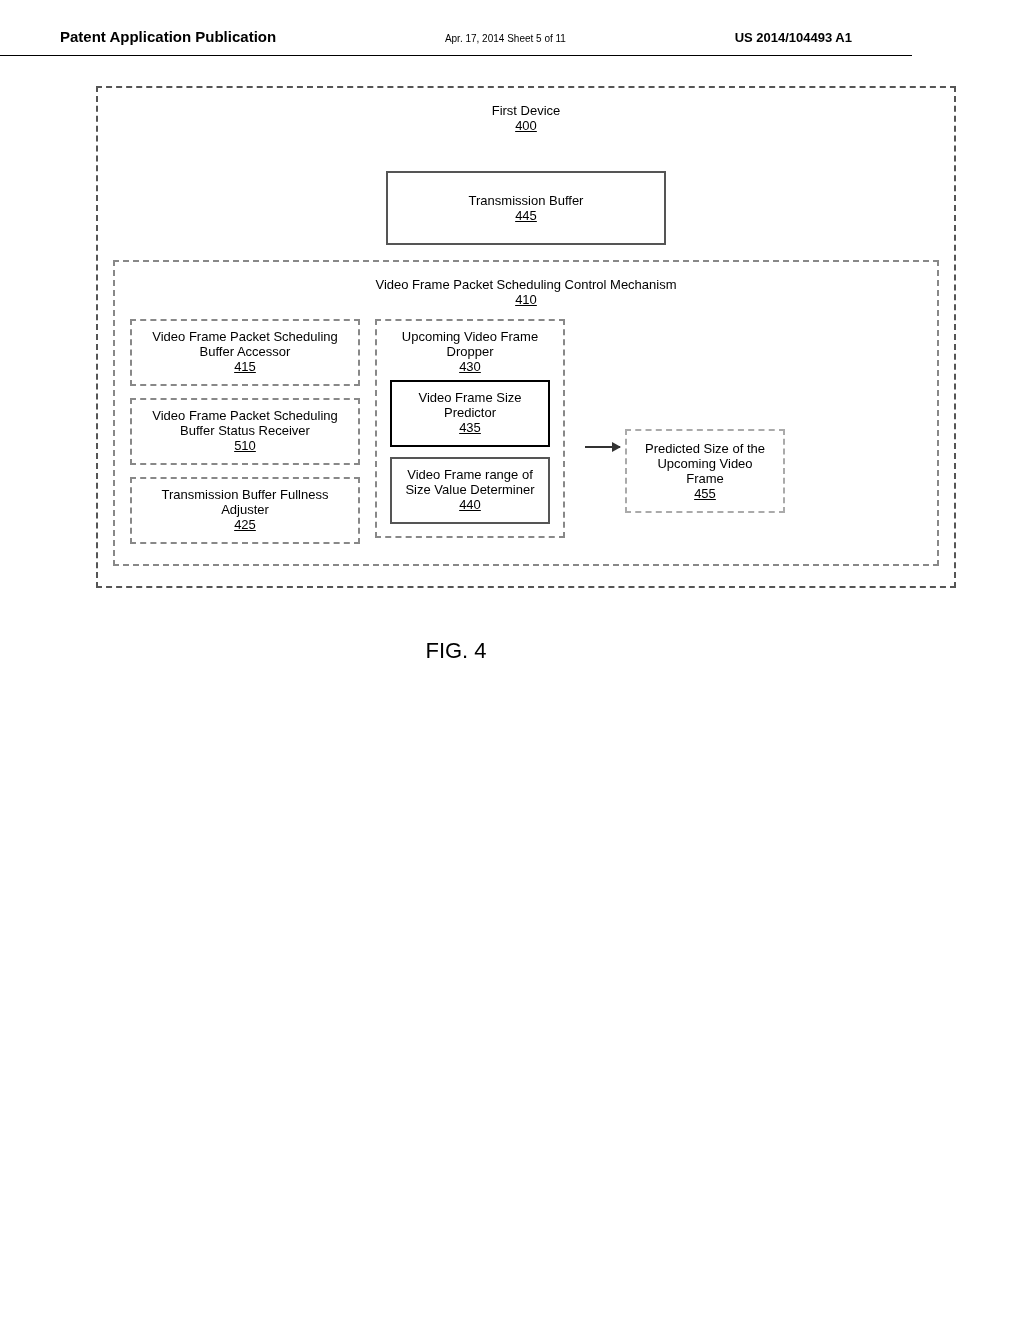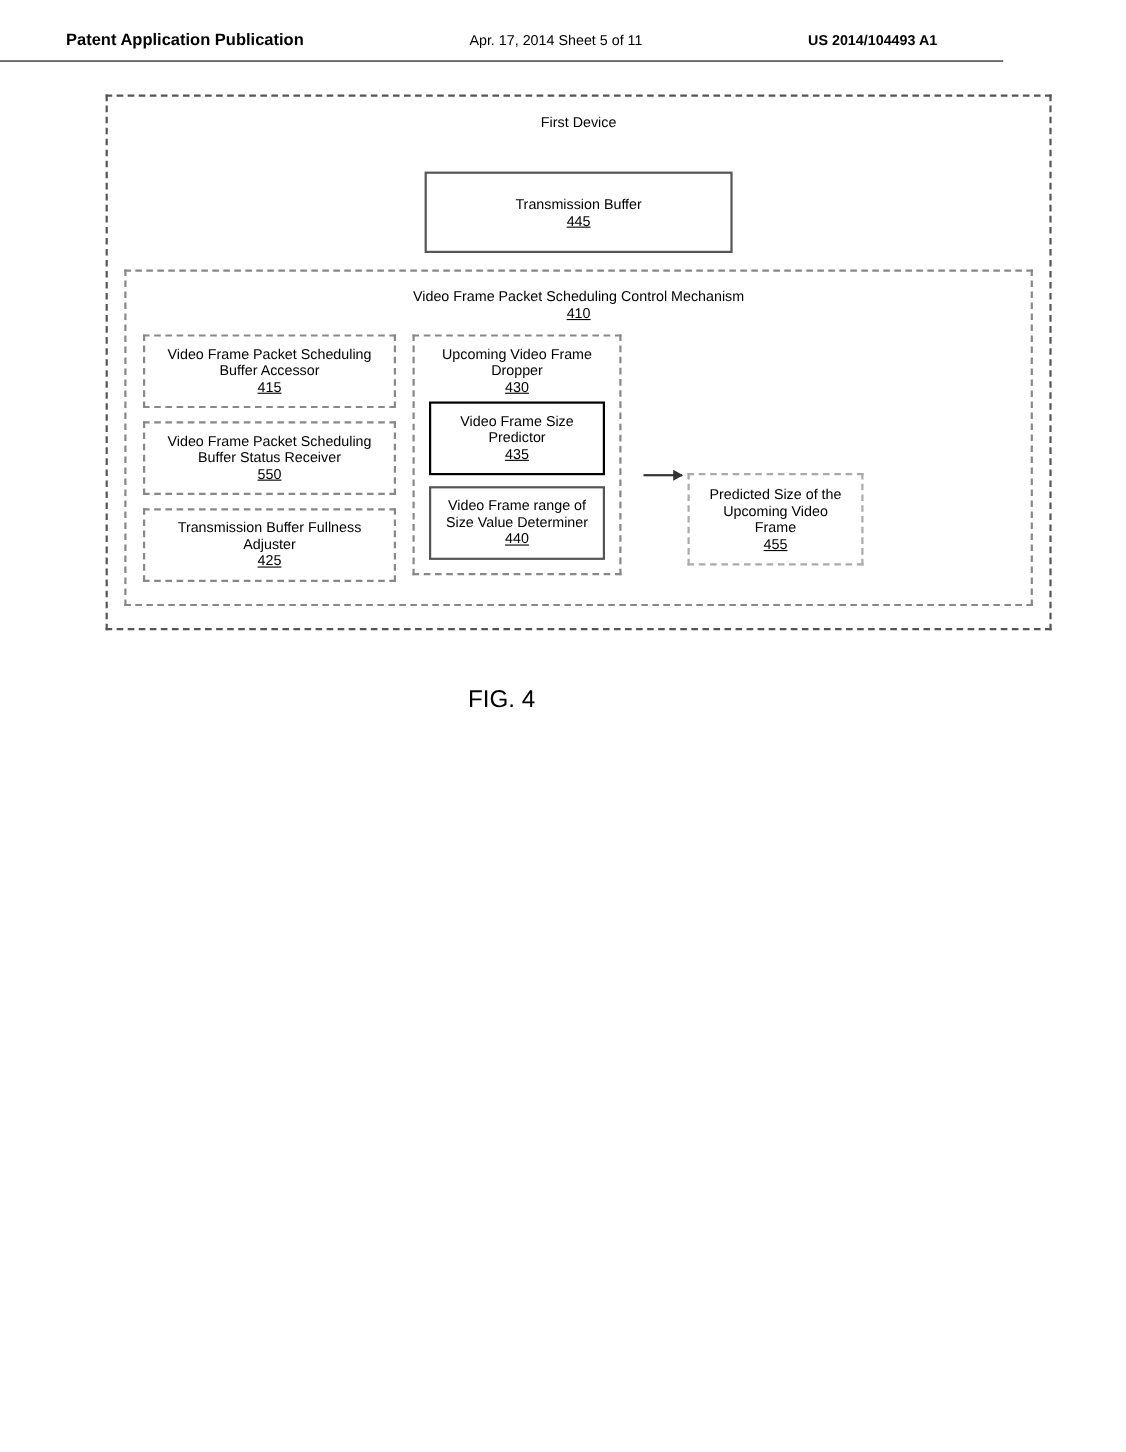--- a/index.html
+++ b/index.html
@@ -25,21 +25,21 @@
       justify-content: space-between;
       align-items: baseline;
       padding: 28px 60px 10px 60px;
       border-bottom: 1px solid #000;
     }
     .header-left {
       font-weight: bold;
       font-size: 15px;
     }
     .header-center {
-      font-size: 13px;
+      font-size: 10px;
       text-align: left;
     }
     .header-right {
       font-size: 13px;
       font-weight: bold;
     }
 
     
     .diagram-area {
       padding: 30px 96px;
@@ -167,20 +167,21 @@
   <div class="header">
     <div class="header-left">Patent Application Publication</div>
     <div class="header-center">Apr. 17, 2014  Sheet 5 of 11</div>
     <div class="header-right">US 2014/104493 A1</div>
   </div>
 
   <div class="diagram-area">
 
     <div class="first-device-outer">
       <div class="box-label">First Device</div>
+      <div class="box-number">400</div>
 
       <div class="top-row">
 
 
         <div style="flex:1; display:flex; justify-content:center; align-items:flex-start; padding-top:10px;">
           <div class="transmission-buffer-top">
             <div class="box-label">Transmission Buffer</div>
             <div class="box-number">445</div>
           </div>
         </div>
@@ -195,21 +196,21 @@
 
           <div class="left-col">
 
             <div class="left-col-box">
               <div class="box-label">Video Frame Packet Scheduling Buffer Accessor</div>
               <div class="box-number">415</div>
             </div>
 
             <div class="left-col-box">
               <div class="box-label">Video Frame Packet Scheduling Buffer Status Receiver</div>
-              <div class="box-number">550</div>
+              <div class="box-number">510</div>
             </div>
 
             <div class="left-col-box">
               <div class="box-label">Transmission Buffer Fullness Adjuster</div>
               <div class="box-number">425</div>
             </div>
           </div>
 
           <div style="display:flex; flex-direction:column; width:195px;">
             <div class="upcoming-dropper-outer">
@@ -222,21 +223,21 @@
               </div>
 
               <div class="determiner-box">
                 <div class="box-label">Video Frame range of Size Value Determiner</div>
                 <div class="box-number">440</div>
               </div>
 
             </div>
           </div>
 
-          <div style="display:flex; align-items:center; flex:1;">
+          <div style="display:flex; flex:1;">
 
             <div style="display:flex; align-items:center; margin-top:30px;">
               <div style="width:35px; height:2px; background:#333; position:relative;">
                 <div style="position:absolute; right:-1px; top:-4px; width:0; height:0; border-left:9px solid #333; border-top:5px solid transparent; border-bottom:5px solid transparent;"></div>
               </div>
             </div>
 
             <div style="margin-left:5px; margin-top:30px;">
               <div class="predicted-size-box">
                 <div class="box-label">Predicted Size of the Upcoming Video Frame</div>

